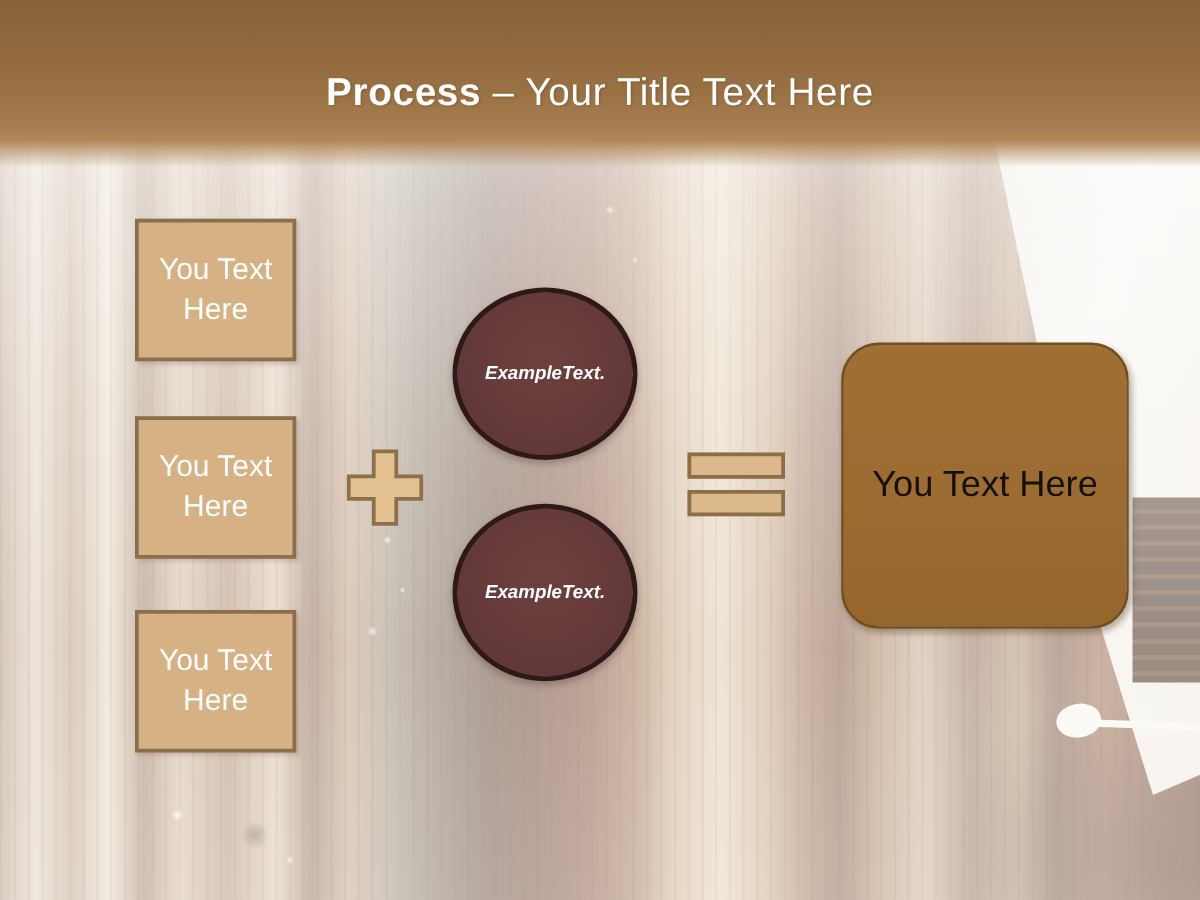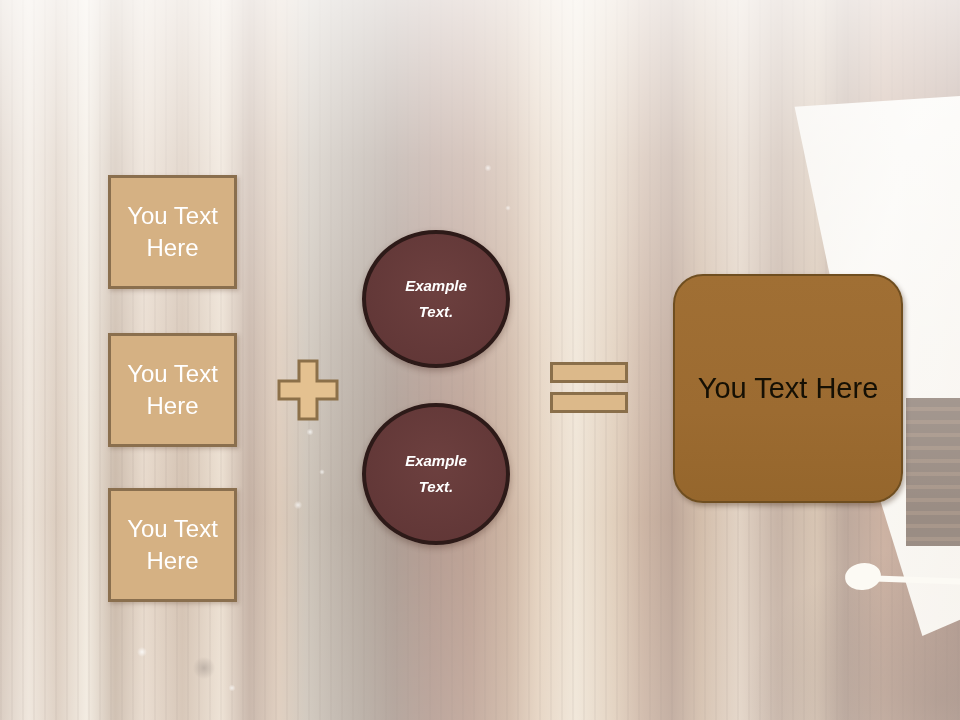--- a/index.html
+++ b/index.html
@@ -85,21 +85,21 @@
     position:absolute; left:550px; width:78px; height:21px;
     background:#dcb98a; border:3px solid #8a6f4a;
   }
   .eq1 { top:362px; } .eq2 { top:392px; }
   
   .circle {
     position:absolute; left:362px; width:148px; border-radius:50%;
     background:radial-gradient(circle at 50% 42%, #6d403f 0%, #603636 85%);
     border:4px solid #2d1a18;
     box-shadow:0 3px 6px rgba(60,30,20,.3);
-    display:flex; flex-direction:column; align-items:center; justify-content:center;
+    display:flex; flex-direction:row; align-items:center; justify-content:center;
     color:#ffffff; font-weight:bold; font-style:italic; font-size:15px; line-height:1.75;
     text-align:center;
   }
   .c1 { top:230px; height:138px; }
   .c2 { top:403px; height:142px; }
   
   .result {
     position:absolute; left:673px; top:274px; width:230px; height:229px;
     border-radius:30px;
     background:linear-gradient(180deg, #a06f34 0%, #9c6b31 60%, #95662c 100%);
@@ -114,20 +114,23 @@
 
 <div class="slide">
 
   <div class="planks"></div>
   <div class="white-corner"></div>
   <div class="dark-board"></div>
   <div class="wash"></div>
   <div class="splat-blob"></div>
   <div class="splat-tail"></div>
 
+  <div class="header">
+    <div class="title"><span class="bold">Process</span><span> – Your Title Text Here</span></div>
+  </div>
 
   <div class="sq sq1">
     <span>You Text Here</span>
   </div>
   <div class="sq sq2">
     <span>You Text Here</span>
   </div>
   <div class="sq sq3">
     <span>You Text Here</span>
   </div>

